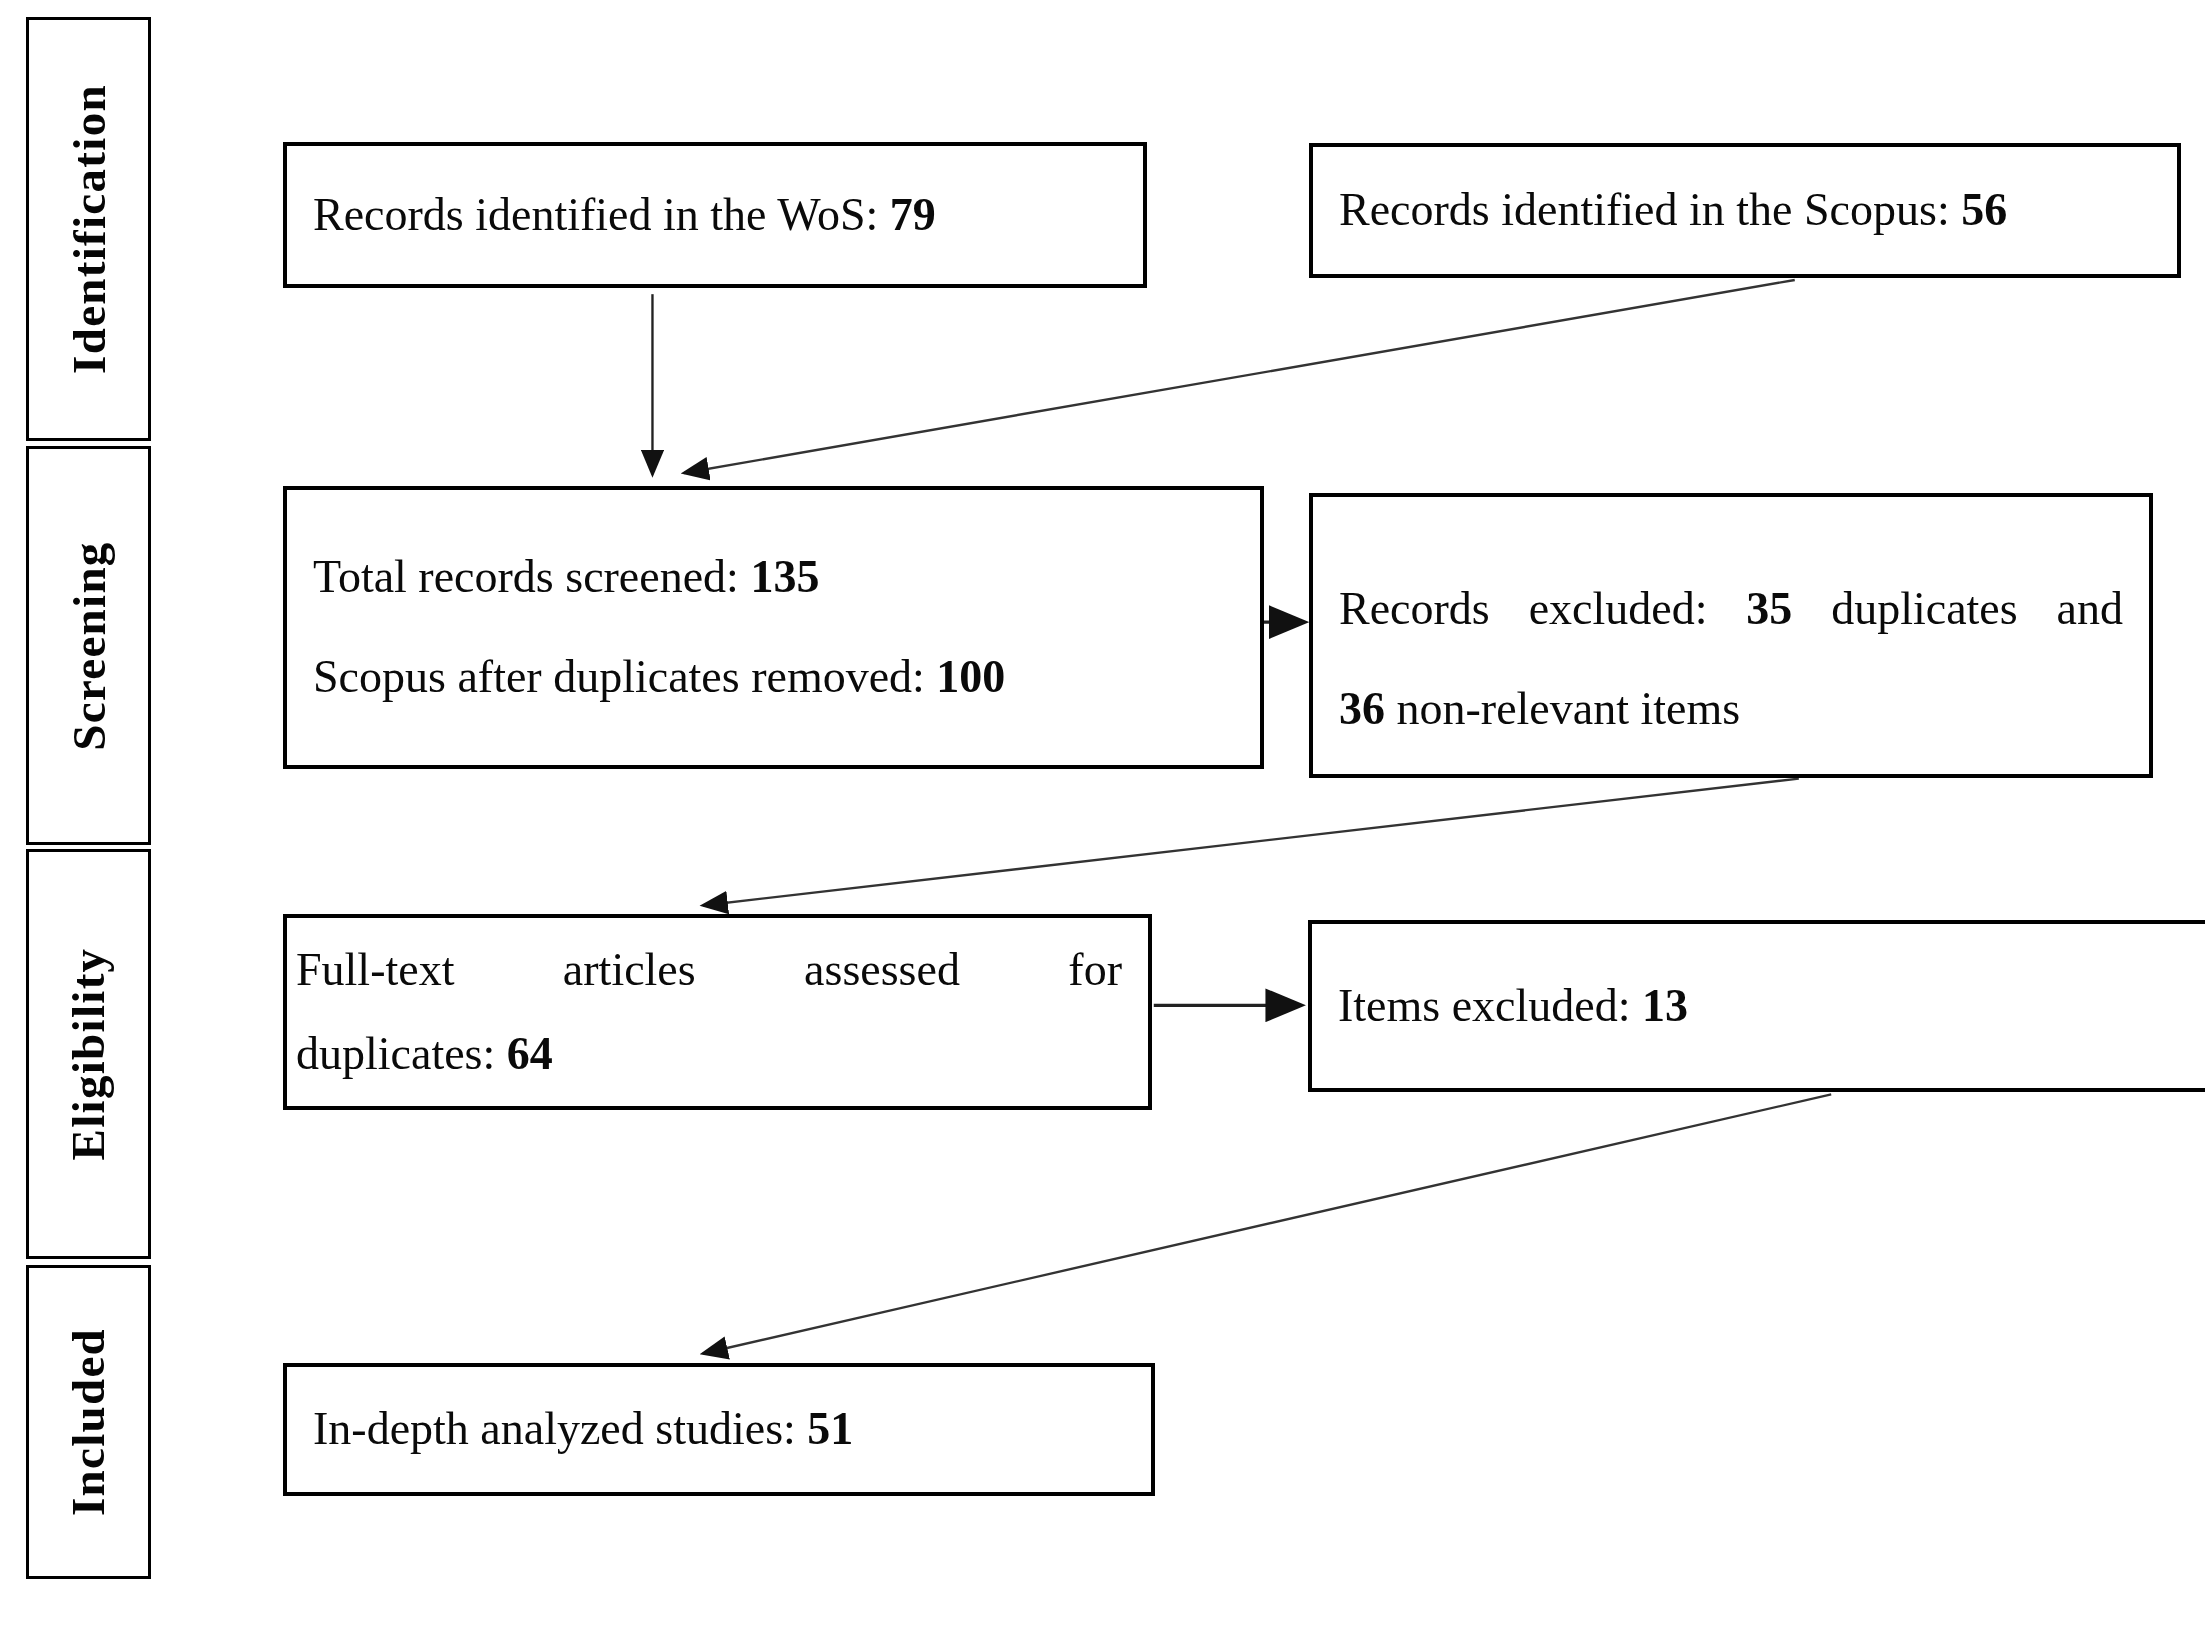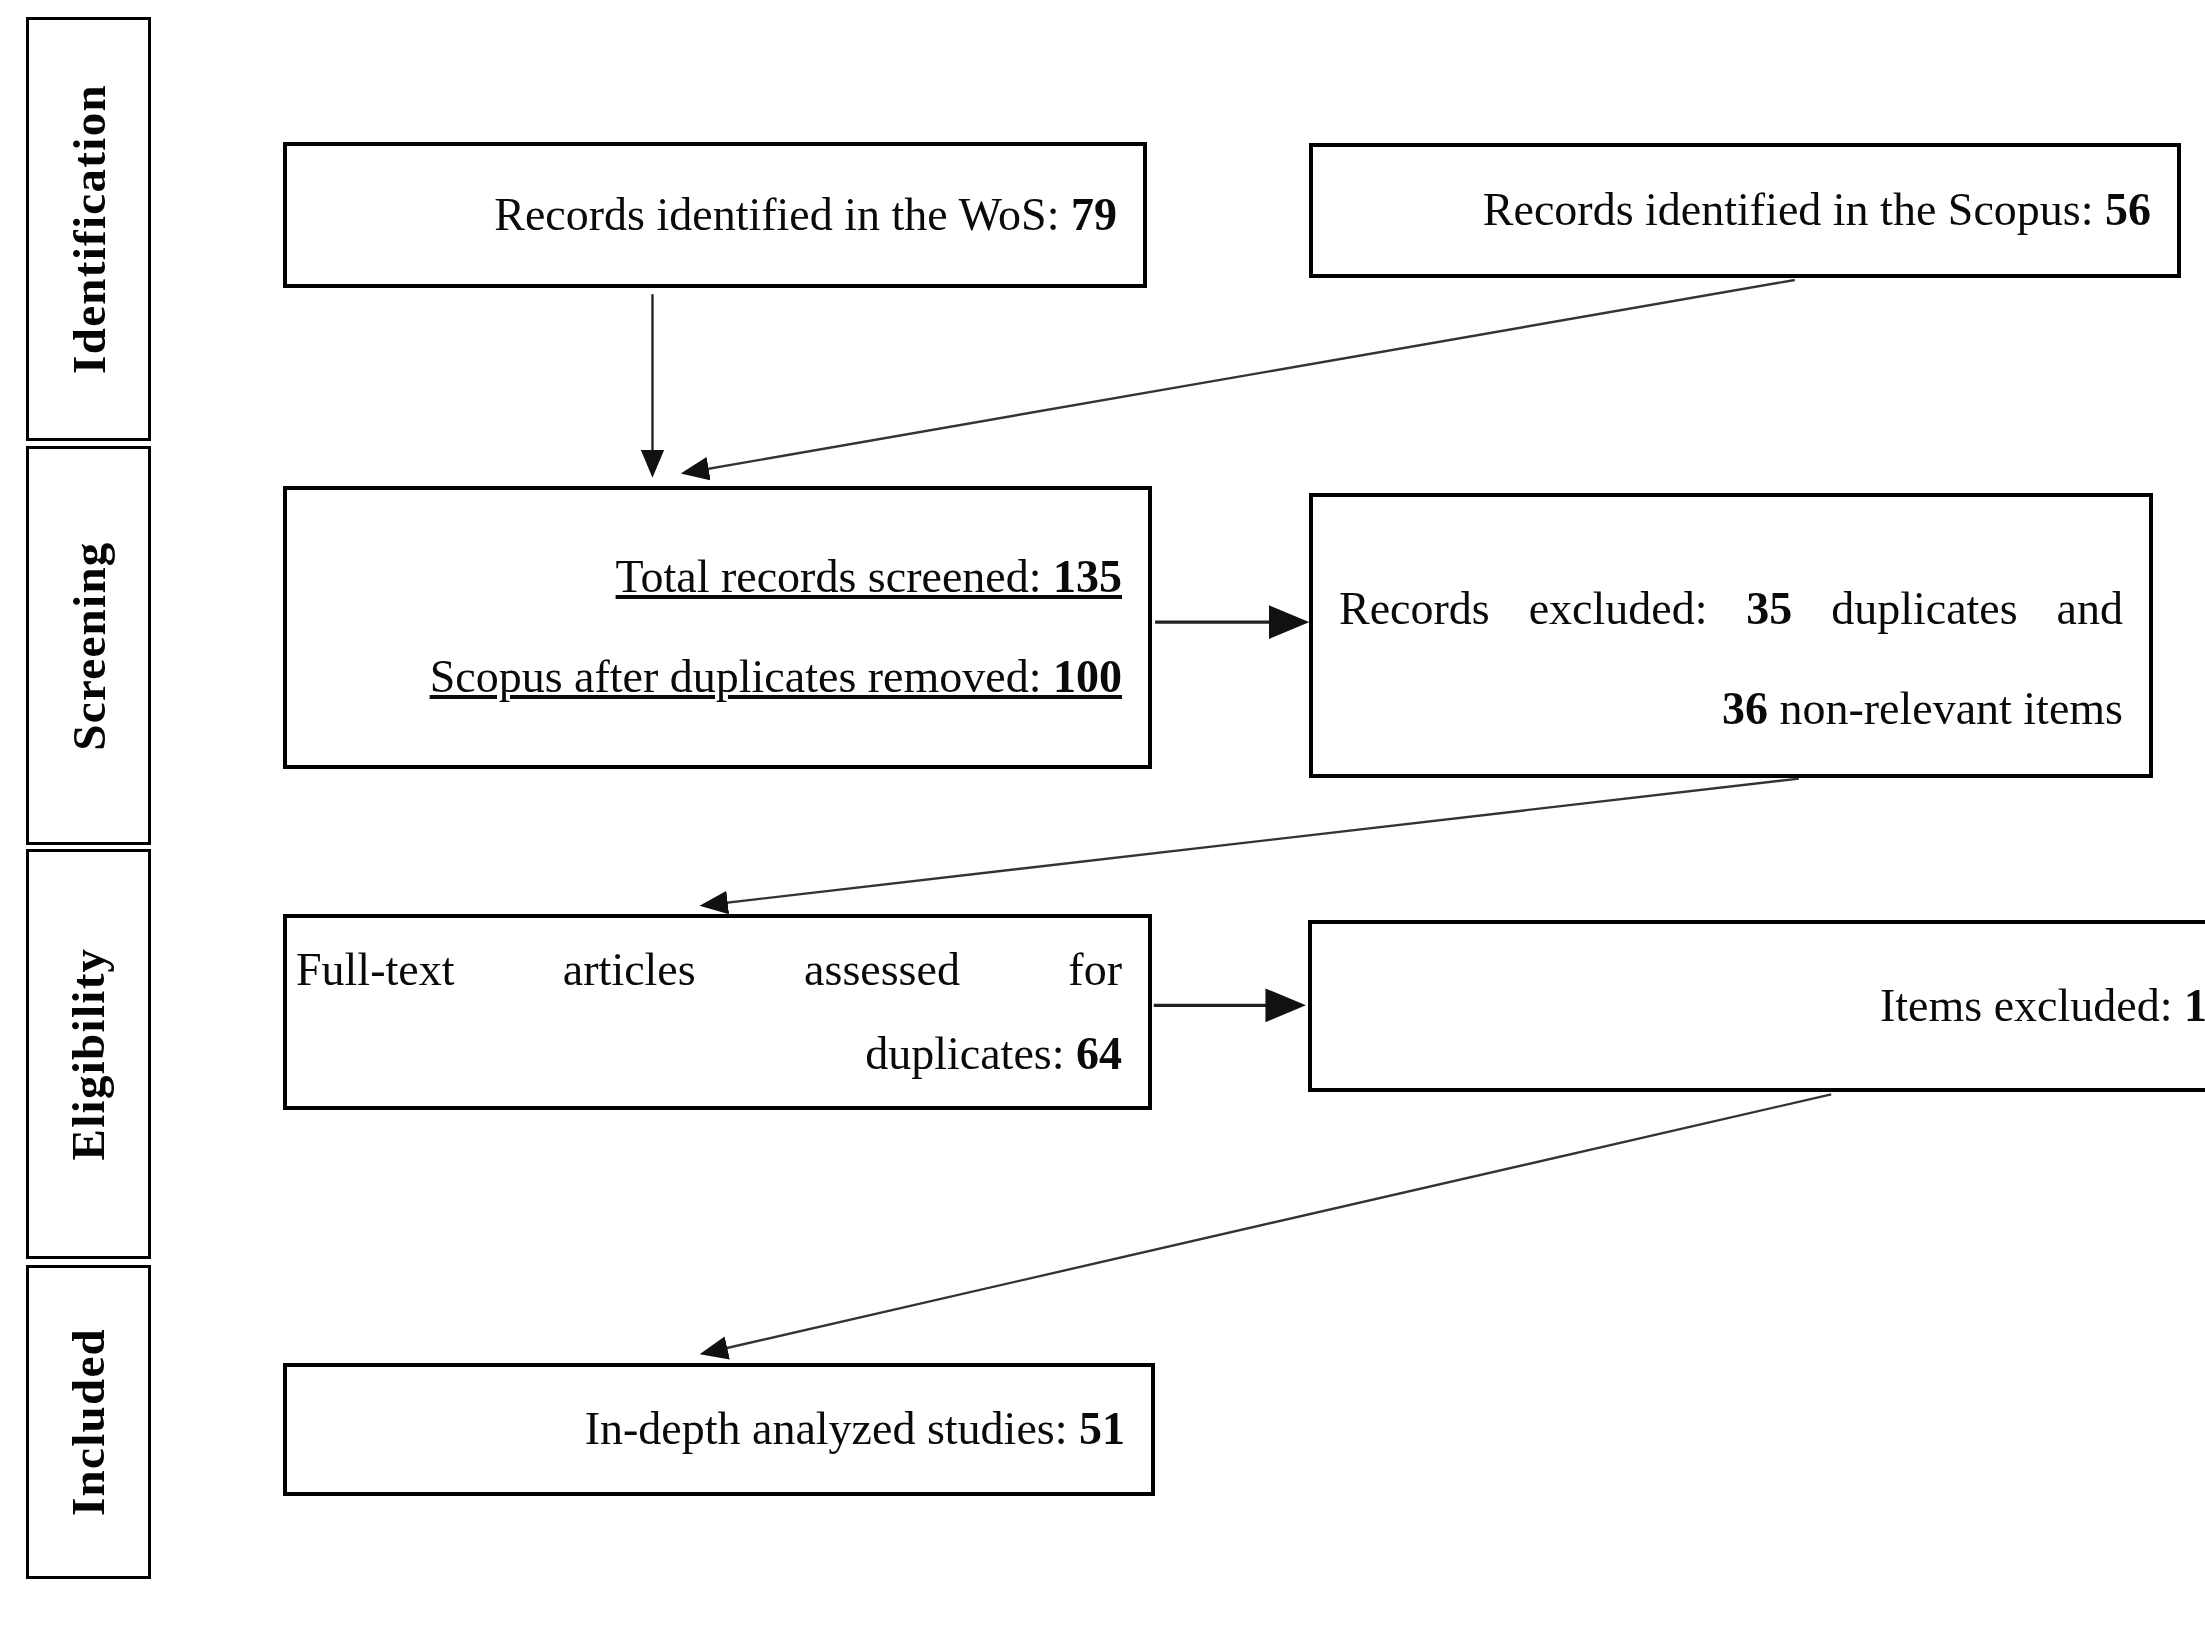--- a/index.html
+++ b/index.html
@@ -15,28 +15,28 @@
               font-size:47px;letter-spacing:1.3px;color:#050505;}
   #stage-identification{left:26px;top:17px;width:125px;height:424px;}
   #stage-screening     {left:26px;top:446px;width:125px;height:399px;}
   #stage-eligibility   {left:26px;top:849px;width:125px;height:410px;}
   #stage-included      {left:26px;top:1265px;width:125px;height:314px;}
 
   
   .box{position:absolute;border:4.7px solid #000;background:#fff;box-sizing:border-box;
        display:flex;flex-direction:column;justify-content:center;
        padding:0 26px;font-size:46px;line-height:1.15;color:#0a0a0a;}
-  .box .line{width:100%;text-align:right;}
+  .box .line{width:100%;}
   .box .line.just{display:flex;justify-content:space-between;}
   .box .b{font-weight:bold;}
   .gap-lg{row-gap:47px;}
   .gap-md{row-gap:31px;}
   #box-wos      {left:283px; top:142px; width:864px;height:146px;}
   #box-scopus   {left:1309px;top:143px; width:872px;height:135px;padding-left:26px;}
-  #box-screened {left:283px; top:486px; width:869px;height:283px;text-decoration:underline;}
+  #box-screened {left:283px; top:486px; width:981px;height:283px;}
   #box-excl-scr {left:1309px;top:493px; width:844px;height:285px;padding-top:47px;}
   #box-fulltext {left:283px; top:914px;width:869px;height:196px;padding-left:9px;}
   #box-excl-eli {left:1308px;top:920px;width:952px;height:172px;}
   #box-included {left:283px; top:1363px;width:872px;height:133px;}
 </style>
 </head>
 <body>
 
 <div class="canvas">
 

